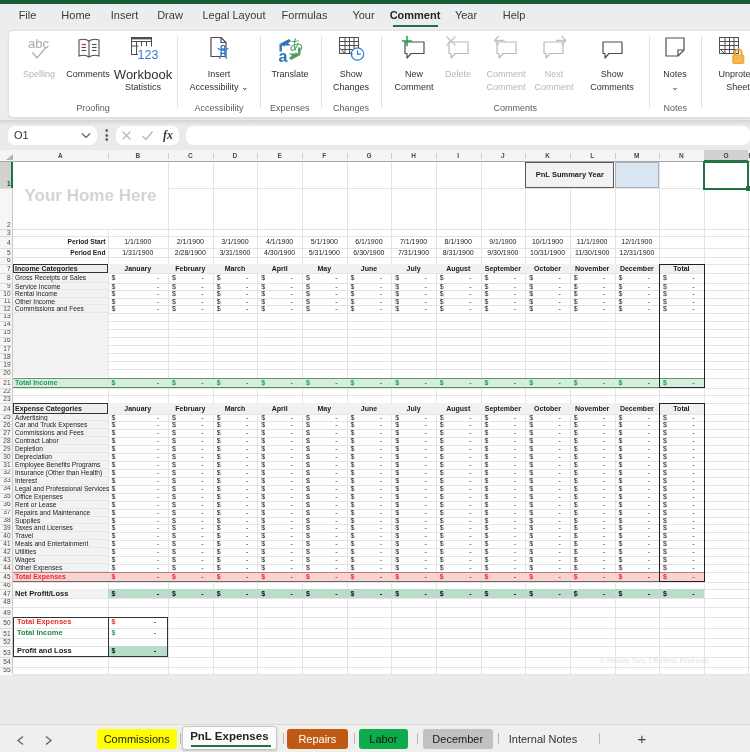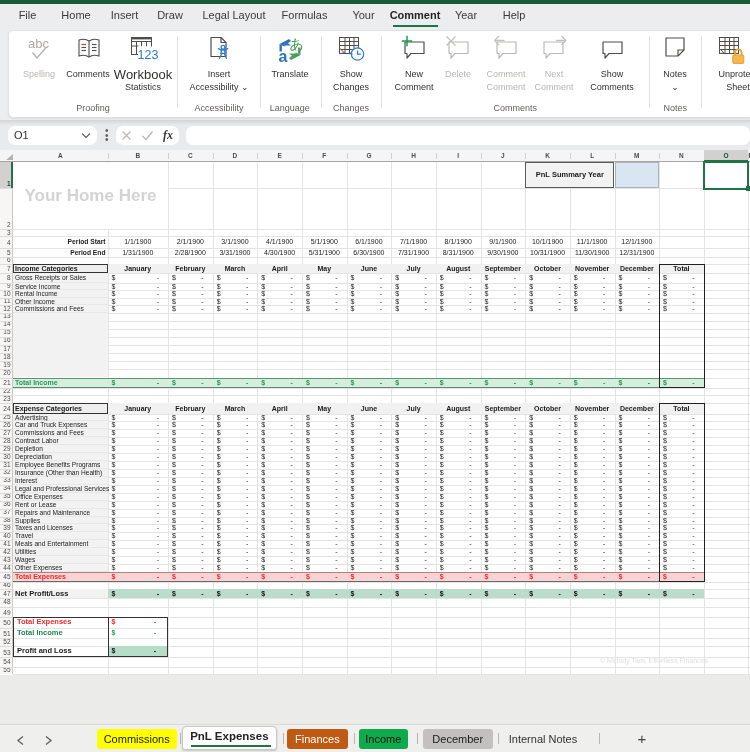--- a/index.html
+++ b/index.html
@@ -150,21 +150,21 @@
       <line x1="17" y1="2.5" x2="17" y2="18.5"></line>
     </g>
     <path d="M2.5 13.5 v5 l4.5 -0.5 z" fill="#fff" stroke="#504e4c" stroke-width="0.9"></path>
     <path d="M18 20.5 v-2.8 a3.3 3.3 0 0 1 6.6 0 v2.8" stroke="#e5a131" stroke-width="1.9" fill="none"></path>
     <rect x="15.8" y="20" width="11" height="8.4" rx="1" fill="#f5b74e" stroke="#e5a131"></rect>
   </svg>
 <div style="position:absolute;left:698px;top:68px;width:80px;height:13px;font-size:9px;line-height:13px;text-align:center;color:#323130;white-space:nowrap;">Unprotect</div>
 <div style="position:absolute;left:698px;top:81px;width:80px;height:13px;font-size:9px;line-height:13px;text-align:center;color:#323130;white-space:nowrap;">Sheet</div>
 <div style="position:absolute;left:33px;top:102px;width:120px;height:13px;font-size:9px;line-height:13px;text-align:center;color:#605e5c">Proofing</div>
 <div style="position:absolute;left:159px;top:102px;width:120px;height:13px;font-size:9px;line-height:13px;text-align:center;color:#605e5c">Accessibility</div>
-<div style="position:absolute;left:229.7px;top:102px;width:120px;height:13px;font-size:9px;line-height:13px;text-align:center;color:#605e5c">Language</div>
+<div style="position:absolute;left:229.7px;top:102px;width:120px;height:13px;font-size:9px;line-height:13px;text-align:center;color:#605e5c">Expenses</div>
 <div style="position:absolute;left:291px;top:102px;width:120px;height:13px;font-size:9px;line-height:13px;text-align:center;color:#605e5c">Changes</div>
 <div style="position:absolute;left:455.29999999999995px;top:102px;width:120px;height:13px;font-size:9px;line-height:13px;text-align:center;color:#605e5c">Comments</div>
 <div style="position:absolute;left:615.3px;top:102px;width:120px;height:13px;font-size:9px;line-height:13px;text-align:center;color:#605e5c">Notes</div>
 <div style="position:absolute;left:0;top:120px;width:750px;height:30px;background:#e9eaeb"></div>
 <div style="position:absolute;left:0;top:120px;width:750px;height:5px;background:linear-gradient(#d3d4d6,#e9eaeb)"></div>
 <div style="position:absolute;left:7.5px;top:126px;width:89px;height:19px;background:#fff;border-radius:7px"></div>
 <div style="position:absolute;left:14px;top:126px;width:46px;height:19px;font-size:11px;line-height:19px;text-align:left;color:#333;white-space:nowrap;">O1</div>
 <svg style="left:81px;top:132px" width="10" height="8" viewBox="0 0 10 8" fill="none">
     <path d="M1 1.5 l4 4 l4 -4" stroke="#605e5c" stroke-width="1.2" fill="none"></path>
   </svg>
@@ -2060,22 +2060,22 @@
 <div style="position:absolute;left:0;top:675.0px;width:750px;height:77.0px;background:#ebebea"></div>
 <div style="position:absolute;left:0;top:723.8px;width:750px;height:1px;background:#dbd9d7"></div>
 <div style="position:absolute;left:0;top:724.8px;width:750px;height:27.2px;background:#efefee"></div>
 <svg style="left:15px;top:735px" width="11" height="11" viewBox="0 0 11 11" fill="none">
     <path d="M8 1.5 l-5 4 l5 4" stroke="#605e5c" stroke-width="1.3" fill="none"></path>
   </svg>
 <svg style="left:43px;top:735px" width="11" height="11" viewBox="0 0 11 11" fill="none">
     <path d="M3 1.5 l5 4 l-5 4" stroke="#605e5c" stroke-width="1.3" fill="none"></path>
   </svg>
 <div style="position:absolute;left:96.7px;top:728.7px;width:79.99999999999999px;height:20px;background:#ffff00;border-radius:3px;font-size:11px;line-height:20px;text-align:center;color:#1a1a1a">Commissions</div>
-<div style="position:absolute;left:286.7px;top:728.7px;width:61.30000000000001px;height:20px;background:#c05a12;border-radius:3px;font-size:11px;line-height:20px;text-align:center;color:#ffffff">Finances</div>
-<div style="position:absolute;left:358.7px;top:728.7px;width:49.30000000000001px;height:20px;background:#0dab4c;border-radius:3px;font-size:11px;line-height:20px;text-align:center;color:#121212">Income</div>
+<div style="position:absolute;left:286.7px;top:728.7px;width:61.30000000000001px;height:20px;background:#c05a12;border-radius:3px;font-size:11px;line-height:20px;text-align:center;color:#ffffff">Repairs</div>
+<div style="position:absolute;left:358.7px;top:728.7px;width:49.30000000000001px;height:20px;background:#0dab4c;border-radius:3px;font-size:11px;line-height:20px;text-align:center;color:#121212">Labor</div>
 <div style="position:absolute;left:422.7px;top:728.7px;width:70.10000000000002px;height:20px;background:#c2c1c0;border-radius:3px;font-size:11px;line-height:20px;text-align:center;color:#1a1a1a">December</div>
 <div style="position:absolute;left:182px;top:726px;width:94.7px;height:24px;background:#fdfdfd;border:1px solid #c8c7c5;border-radius:4px 4px 3px 3px;box-shadow:0 1px 2px rgba(0,0,0,0.18)"></div>
 <div style="position:absolute;left:182px;top:726px;width:94.7px;height:22px;font-size:11.5px;line-height:21px;text-align:center;color:#232323;font-weight:bold">PnL Expenses</div>
 <div style="position:absolute;left:191.3px;top:744.7px;width:80px;height:2.3px;background:#217346"></div>
 <div style="position:absolute;left:505px;top:728.7px;width:76px;height:20px;font-size:11px;line-height:20px;text-align:center;color:#323130">Internal Notes</div>
 <div style="position:absolute;left:180px;top:733px;width:1px;height:11px;background:#b8b6b4"></div>
 <div style="position:absolute;left:283px;top:733px;width:1px;height:11px;background:#b8b6b4"></div>
 <div style="position:absolute;left:353.5px;top:733px;width:1px;height:11px;background:#b8b6b4"></div>
 <div style="position:absolute;left:416.5px;top:733px;width:1px;height:11px;background:#b8b6b4"></div>
 <div style="position:absolute;left:497.8px;top:733px;width:1px;height:11px;background:#b8b6b4"></div>

